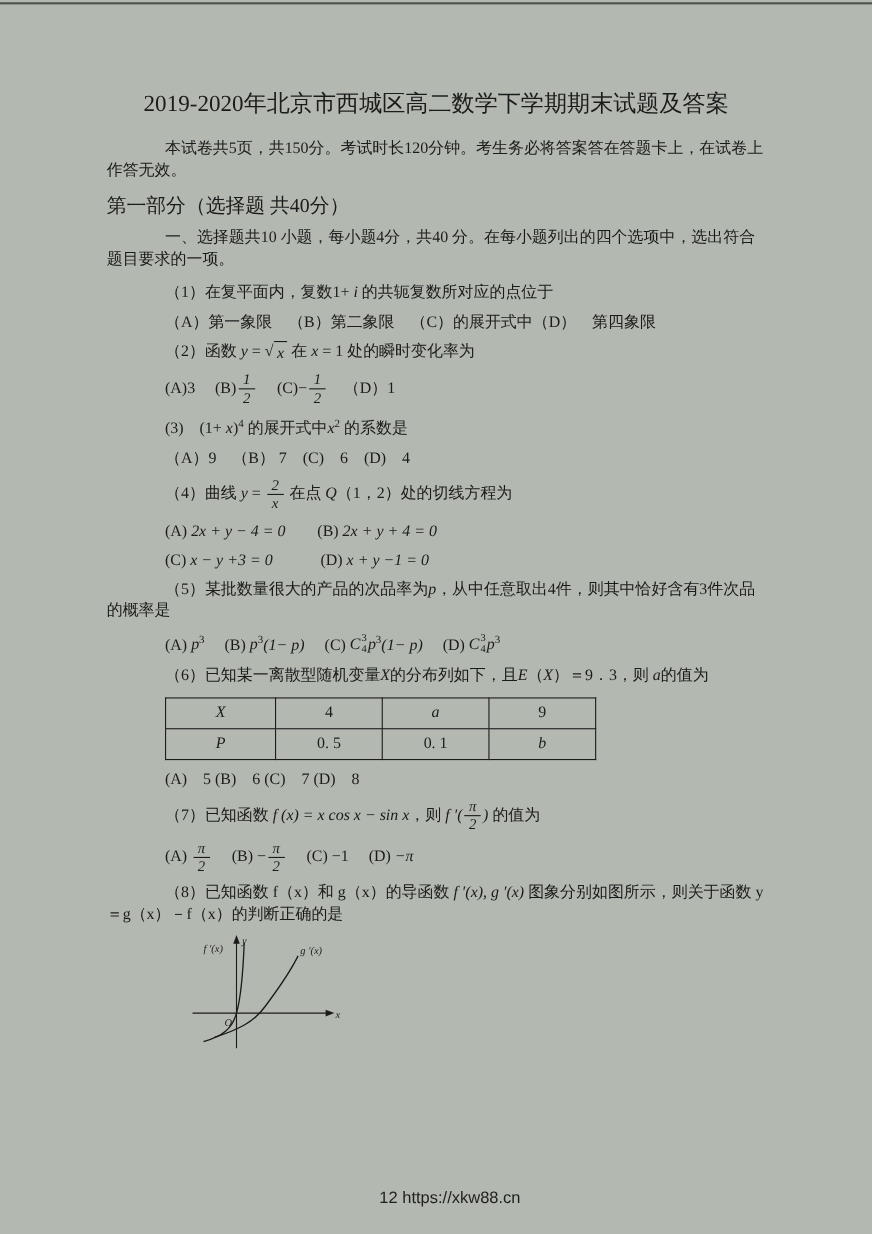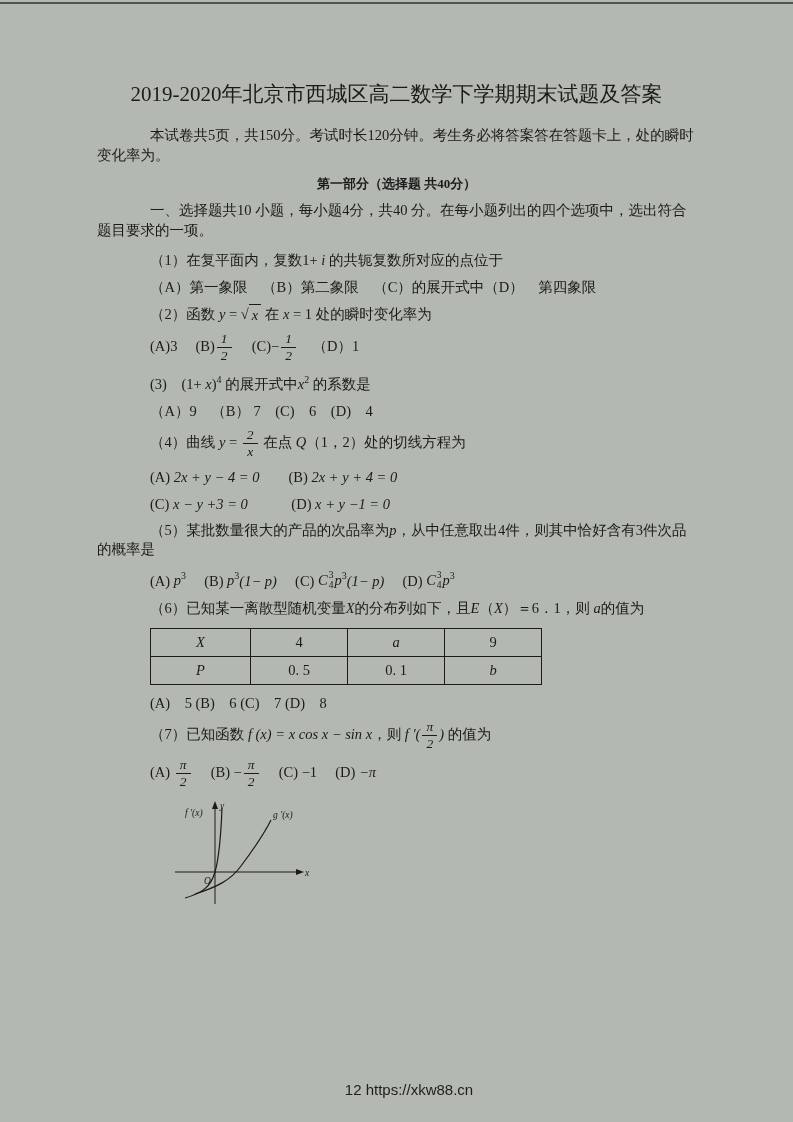--- a/index.html
+++ b/index.html
@@ -8,21 +8,21 @@
     width: 793px; height: 1122px;
     position: relative;
     background: #b3b8b0;
     color: #1b1b1b;
     font-family: "Liberation Serif", "DejaVu Serif", serif;
     overflow: hidden;
   }
   .topline { position: absolute; top: 2px; left: 0; width: 100%; height: 2px; background: #50554d; }
   .doc { padding: 80px 97px 0 97px; }
   h1 { font-size: 21px; font-weight: normal; text-align: center; margin: 0 0 18px 0; }
-  h2 { font-size: 13px; font-weight: bold; text-align: center; margin: 8px 0 8px 0; }
+  h2 { font-size: 18px; font-weight: normal; margin: 8px 0 8px 0; }
   p { margin: 0; }
   .para { font-size: 14.5px; line-height: 19.5px; text-indent: 53px; margin-bottom: 10px; }
   .qpara { margin-bottom: 4px; }
   .line { font-size: 14.5px; line-height: 20px; padding-left: 53px; margin: 7px 0; }
   .q { margin: 4px 0; }
   .mi { font-style: italic; }
   sup { font-size: 10px; }
   .frac { display: inline-flex; flex-direction: column; align-items: center; vertical-align: middle; line-height: 1.05; margin: 0 2px; font-size: 13.5px; }
   .frac .num { border-bottom: 1px solid #1b1b1b; padding: 0 4px 1px 4px; }
   .frac .den { padding-top: 1px; font-style: italic; }
@@ -44,21 +44,21 @@
 </style>
 </head>
 <body style="background: rgb(179, 184, 176); color: rgb(27, 27, 27);">
 
 <div class="topline"></div>
 
 <div class="doc">
 
   <h1>2019-2020年北京市西城区高二数学下学期期末试题及答案</h1>
 
-  <p class="para">本试卷共5页，共150分。考试时长120分钟。考生务必将答案答在答题卡上，处的瞬时变化率为。</p>
+  <p class="para">本试卷共5页，共150分。考试时长120分钟。考生务必将答案答在答题卡上，在试卷上作答无效。</p>
 
   <h2>第一部分（选择题 共40分）</h2>
 
   <p class="para">一、选择题共10 小题，每小题4分，共40 分。在每小题列出的四个选项中，选出符合题目要求的一项。</p>
 
   <div class="q">
     <p class="line"><span>（1）在复平面内，复数1+ </span><span class="mi">i</span><span> 的共轭复数所对应的点位于</span></p>
     <p class="line"><span>（A）第一象限　（B）第二象限　（C）的展开式中（D）　第四象限</span></p>
   </div>
 
@@ -101,21 +101,21 @@
         </span><span><span class="mi">p</span><sup>3</sup></span><span class="mi">(1− p)</span><span>　 (D) </span><span class="cs">
           <span class="base">C</span>
           <span class="stack">
             <span>3</span>
             <span>4</span>
           </span>
         </span><span><span class="mi">p</span><sup>3</sup></span></p>
   </div>
 
   <div class="q">
-    <p class="line"><span>（6）已知某一离散型随机变量</span><span class="mi">X</span><span>的分布列如下，且</span><span class="mi">E</span><span>（</span><span class="mi">X</span><span>）＝6．1，则 </span><span class="mi">a</span><span>的值为</span></p>
+    <p class="line"><span>（6）已知某一离散型随机变量</span><span class="mi">X</span><span>的分布列如下，且</span><span class="mi">E</span><span>（</span><span class="mi">X</span><span>）＝9．3，则 </span><span class="mi">a</span><span>的值为</span></p>
     <table class="dist">
       <tbody>
         <tr>
           <td class="mi">X</td>
           <td>4</td>
           <td class="mi">a</td>
           <td>9</td>
         </tr>
         <tr>
           <td class="mi">P</td>
@@ -136,20 +136,21 @@
     <p class="line"><span>(A) </span><span class="frac">
           <span class="num">π</span>
           <span class="den">2</span>
         </span><span>　 (B) −</span><span class="frac">
           <span class="num">π</span>
           <span class="den">2</span>
         </span><span>　 (C) −1　 (D) </span><span class="mi">−π</span></p>
   </div>
 
   <div class="q">
+    <p class="para qpara"><span>（8）已知函数 f（x）和 g（x）的导函数 </span><span class="mi">f ′(x), g ′(x)</span><span> 图象分别如图所示，则关于函数 y＝g（x）－f（x）的判断正确的是</span></p>
     <div class="graph-wrap">
       <svg width="150" height="112" viewBox="0 0 150 112">
 
         <line class="axis" x1="48" y1="108" x2="48" y2="10"></line>
         <polygon points="48,5 45,13 51,13" fill="#1b1b1b"></polygon>
 
         <line class="axis" x1="8" y1="76" x2="132" y2="76"></line>
         <polygon points="137,76 129,73 129,79" fill="#1b1b1b"></polygon>
 
         <path class="curve" d="M18,102 C36,97 44,90 48,76 C52,62 54,38 55,12"></path>

